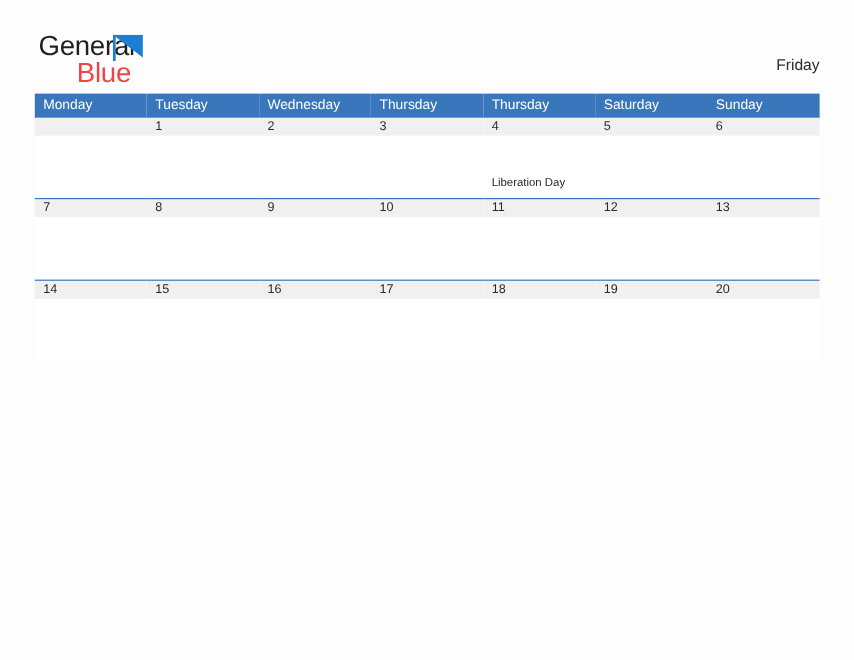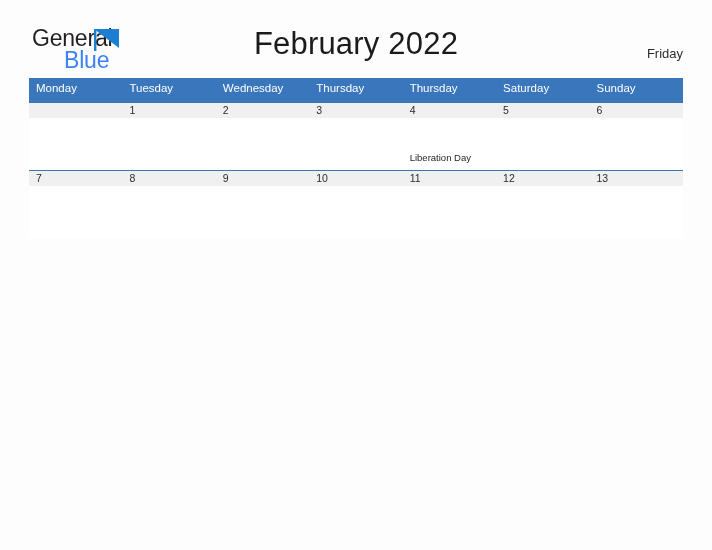--- a/index.html
+++ b/index.html
@@ -45,21 +45,21 @@
     letter-spacing: -0.2px;
     color: #231f20;
     font-family: "Liberation Sans", sans-serif;
   }
   .logo-blue {
     position: absolute;
     left: 32px;
     top: 22px;
     font-size: 23px;
     letter-spacing: -0.2px;
-    color: #3b82f6;
+    color: #ef4444;
     font-family: "Liberation Sans", sans-serif;
   }
   .logo-flag {
     position: absolute;
     left: 62px;
     top: 2px;
     width: 26px;
     height: 22px;
   }
 
@@ -93,21 +93,21 @@
     width: 654px;
     border-collapse: collapse;
     table-layout: fixed;
   }
   .calendar th {
     background: #3a76bc;
     color: #ffffff;
     font-size: 11.5px;
     font-weight: normal;
     text-align: left;
-    padding: 4px 0 8px 7px;
+    padding: 4px 0 3px 7px;
     height: 10px;
     font-family: "Liberation Sans", sans-serif;
     border: none;
     margin-left: 24px;
   }
   .calendar td {
     vertical-align: top;
     padding: 0;
     border: none;
     border-top: 1.5px solid #3a76bc;
@@ -151,21 +151,20 @@
 
     <div class="logo">
       <span class="logo-general">General</span>
       <svg class="logo-flag" viewBox="0 0 26 22">
         <polygon points="0,0 25,0 25,19" fill="#1c7fd4"></polygon>
         <rect x="0" y="0" width="2.4" height="22" fill="#1c7fd4"></rect>
       </svg>
       <span class="logo-blue">Blue</span>
     </div>
 
-    <div class="cal-title">February 2022</div>
 
     <div class="country">Friday</div>
 
   </div>
 
   <table class="calendar">
     <thead>
       <tr>
         <th>Monday</th>
         <th>Tuesday</th>
@@ -219,16 +218,39 @@
           <td>
             <span class="daynum">11</span>
           </td>
           <td>
             <span class="daynum">12</span>
           </td>
           <td>
             <span class="daynum">13</span>
           </td>
         </tr>
+        <tr>
+          <td>
+            <span class="daynum">14</span>
+          </td>
+          <td>
+            <span class="daynum">15</span>
+          </td>
+          <td>
+            <span class="daynum">16</span>
+          </td>
+          <td>
+            <span class="daynum">17</span>
+          </td>
+          <td>
+            <span class="daynum">18</span>
+          </td>
+          <td>
+            <span class="daynum">19</span>
+          </td>
+          <td>
+            <span class="daynum">20</span>
+          </td>
+        </tr>
       </tbody>
   </table>
 
 </div>
 
 </body></html>

